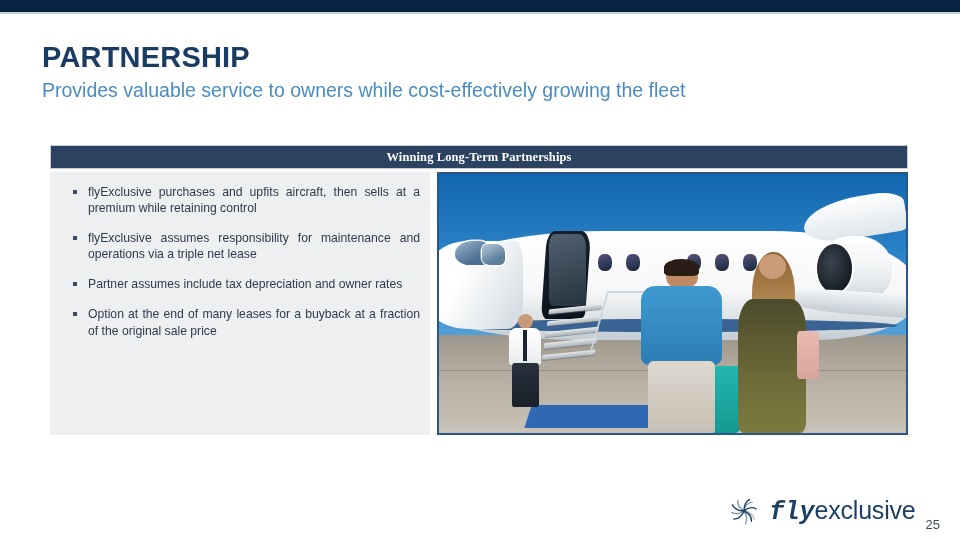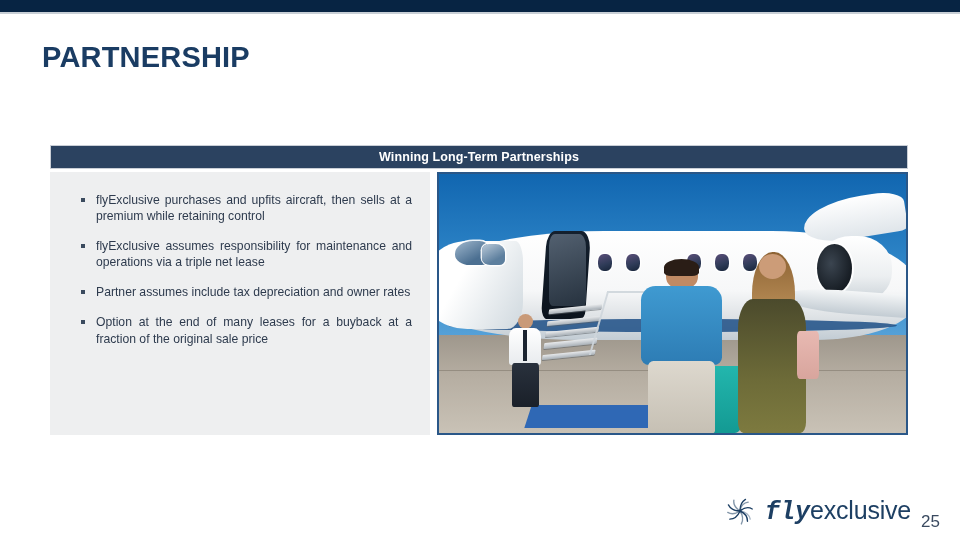--- a/index.html
+++ b/index.html
@@ -68,20 +68,21 @@
     box-sizing: border-box;
     display: flex;
     align-items: center;
     justify-content: center;
   }
   .banner-text {
     color: #ffffff;
     font-size: 12.5px;
     font-weight: bold;
     letter-spacing: .1px;
+    font-family: Liberation Serif, serif;
   }
 
   
   .content-row {
     position: absolute;
     left: 50px;
     top: 172px;
     width: 858px;
     height: 263px;
   }
@@ -91,21 +92,21 @@
     left: 0; top: 0;
     width: 380px;
     height: 263px;
     background: #eeeff0;
     box-sizing: border-box;
     padding: 12px 0 0 0;
   }
 
   .bullet-list {
     list-style: none;
-    margin: 8px;
+    margin: 0;
     padding: 0;
   }
   .bullet-item {
     position: relative;
     margin: 0 0 14px 0;
     padding: 0 10px 0 38px;
     color: #2e3b4e;
     font-size: 12.2px;
     line-height: 1.32;
     text-align: justify;
@@ -395,35 +396,36 @@
     font-family: Liberation Mono, monospace;
     font-style: italic;
     font-weight: bold;
   }
   .logo-exclusive {
     font-family: Liberation Sans, sans-serif;
     font-weight: normal;
     letter-spacing: -.2px;
   }
   .page-num {
-    font-size: 17px;
+    font-size: 13px;
     color: #3a4a60;
     margin-left: 2px;
     margin-bottom: -4px;
     align-self: flex-end;
   }
 </style>
 </head>
 <body>
 
 <div class="top-bar"></div>
 <div class="top-bar-shadow"></div>
 
 <div class="title-block">
   <div class="slide-title">PARTNERSHIP</div>
+  <div class="slide-subtitle">Provides valuable service to owners while cost-effectively growing the fleet</div>
 </div>
 
 <div class="banner">
   <span class="banner-text">Winning Long-Term Partnerships</span>
 </div>
 
 <div class="content-row">
 
   <div class="bullet-panel">
     <ul class="bullet-list">

